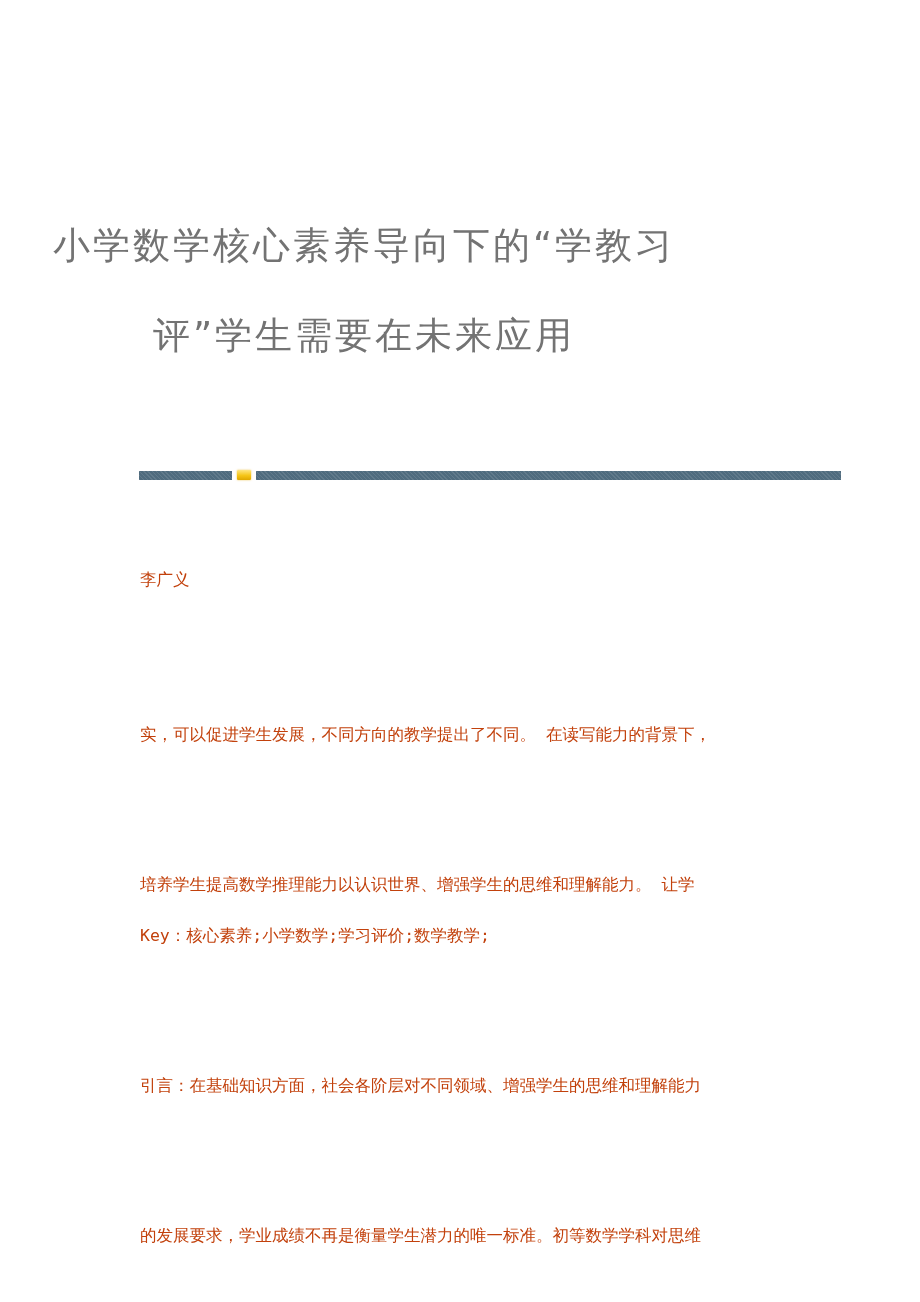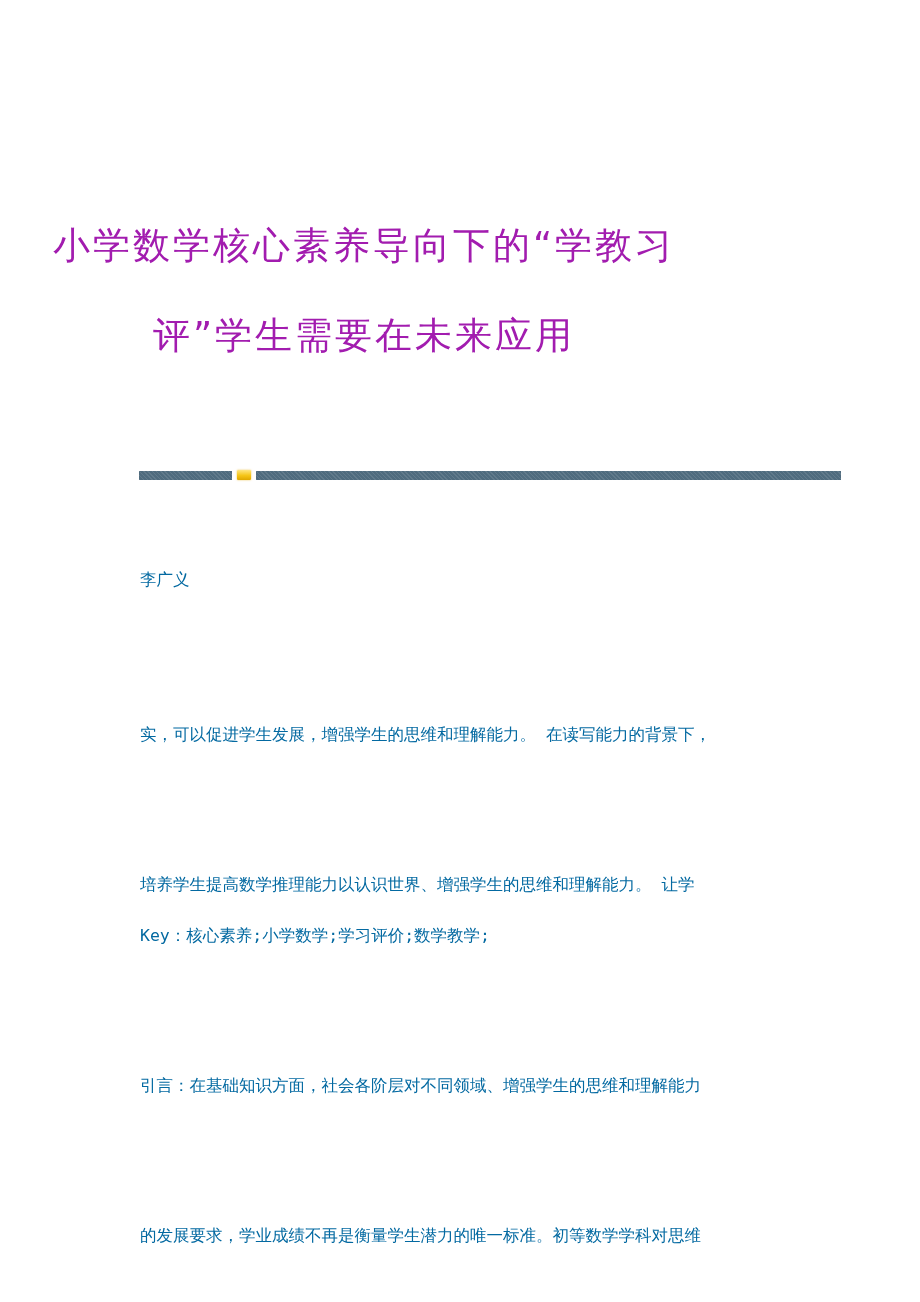--- a/index.html
+++ b/index.html
@@ -15,21 +15,21 @@
       color: #111111;
     }
     .title {
       position: absolute;
       left: 0;
       width: 728px;
       text-align: center;
       font-family: "DejaVu Sans", "Liberation Sans", sans-serif;
       font-size: 37px;
       letter-spacing: 3px;
-      color: #a21caf;
+      color: #737373;
       margin: 0;
       font-weight: normal;
     }
     .title-line-1 { top: 221px; left: 0; }
     .title-line-2 { top: 311px; }
     .divider {
       position: absolute;
       top: 471px;
       left: 139px;
       width: 702px;
@@ -54,21 +54,21 @@
       border-radius: 1px;
       box-shadow: 0 0 2px rgba(230,170,0,0.7);
     }
     .body-text {
       position: absolute;
       left: 140px;
       width: 650px;
       font-family: "DejaVu Sans Mono", "Liberation Mono", monospace;
       font-size: 16.5px;
       line-height: 50px;
-      color: #0369a1;
+      color: #c2410c;
       margin: 0;
       white-space: pre-wrap;
     }
     .author { top: 555px; }
     .summary { top: 610px; }
     .keywords { top: 911px; }
     .intro { top: 961px; }
   </style>
 </head>
 <body>
@@ -78,21 +78,21 @@
 
 <div class="divider">
   <div class="divider-bar left"></div>
   <div class="divider-gem"></div>
   <div class="divider-bar right"></div>
 </div>
 
 <p class="body-text author">李广义</p>
 
 <div class="body-text summary">
-  <div>实，可以促进学生发展，增强学生的思维和理解能力。 在读写能力的背景下，</div>
+  <div>实，可以促进学生发展，不同方向的教学提出了不同。 在读写能力的背景下，</div>
   <div>培养学生提高数学推理能力以认识世界、增强学生的思维和理解能力。 让学</div>
   
   
 </div>
 
 <p class="body-text keywords">Key：核心素养;小学数学;学习评价;数学教学;</p>
 
 <div class="body-text intro">
   <div>引言：在基础知识方面，社会各阶层对不同领域、增强学生的思维和理解能力</div>
   <div>的发展要求，学业成绩不再是衡量学生潜力的唯一标准。初等数学学科对思维</div>

